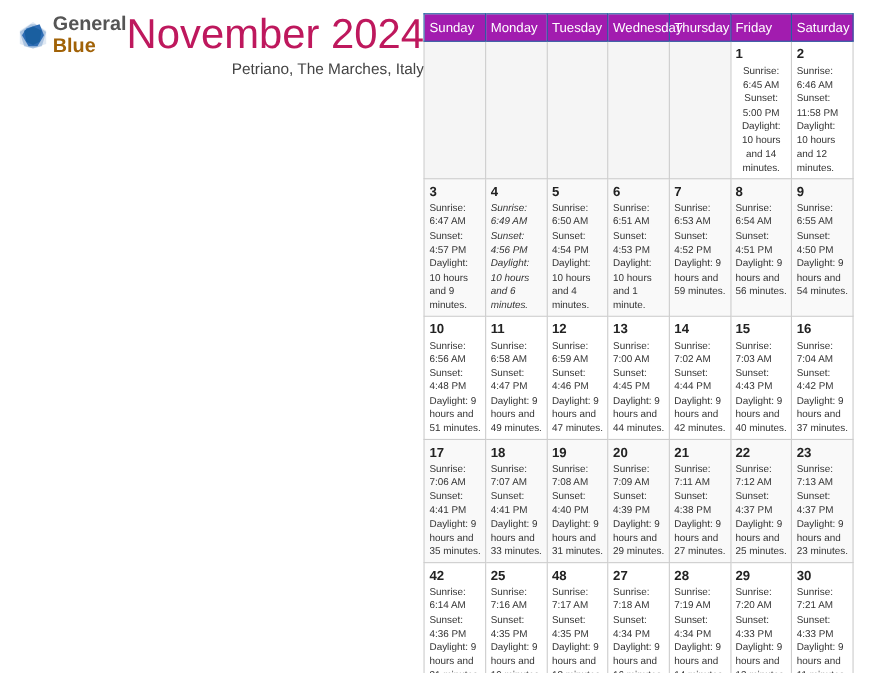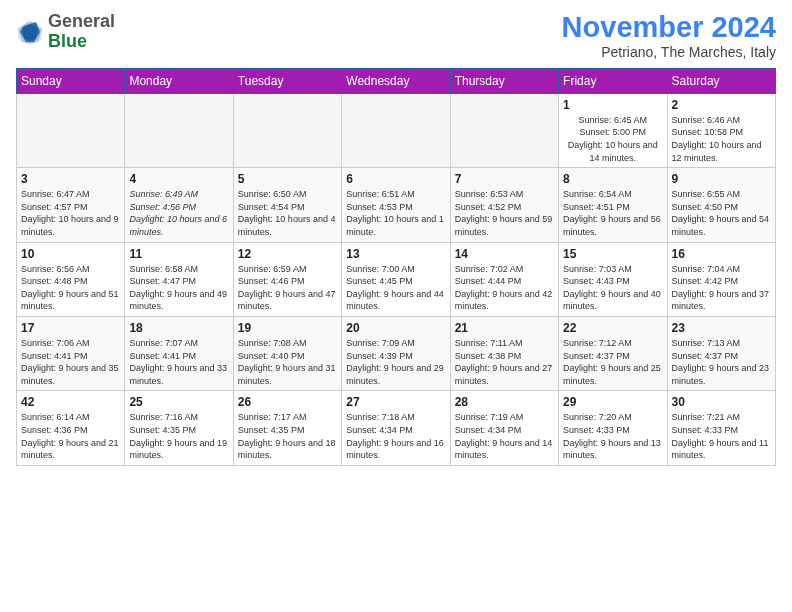--- a/index.html
+++ b/index.html
@@ -8,51 +8,50 @@
       background: #fff;
       width: 792px;
       height: 612px;
       overflow: hidden;
     }
     .page {
       width: 792px;
       height: 464px;
       padding: 12px 16px 8px 16px;
       display: flex;
-      flex-direction: column;
     }
     .header {
       display: flex;
       justify-content: space-between;
       align-items: flex-start;
       margin-bottom: 8px;
     }
     .logo {
       display: flex;
       align-items: center;
       gap: 4px;
     }
     .logo-text {
       font-size: 18px;
       font-weight: bold;
       line-height: 1.1;
     }
     .logo-general { color: #555; }
-    .logo-blue { color: #15803d; }
+    .logo-blue { color: #a16207; }
     .logo-icon {
       width: 28px;
       height: 28px;
     }
     .title-area {
       text-align: right;
     }
     .month-title {
-      font-size: 29px;
-      font-weight: bold;
-      color: #3b82f6;
+      font-size: 38px;
+      font-weight: normal;
+      color: #be185d;
       line-height: 1.1;
     }
     .subtitle {
       font-size: 14px;
       color: #444;
     }
     .calendar {
       flex: 1;
       border: 1px solid #ccc;
       border-collapse: collapse;
@@ -143,21 +142,21 @@
           <td class="empty"></td>
           <td>
             <span class="day-num">1</span>
             <div class="day-info" style="white-space: pre-line; text-align: center;">Sunrise: 6:45 AM
 Sunset: 5:00 PM
 Daylight: 10 hours and 14 minutes.</div>
           </td>
           <td>
             <span class="day-num">2</span>
             <div class="day-info" style="white-space: pre-line;">Sunrise: 6:46 AM
-Sunset: 10:58 PM
+Sunset: 11:58 PM
 Daylight: 10 hours and 12 minutes.</div>
           </td>
         </tr>
         <tr class="row-alt">
           <td>
             <span class="day-num">3</span>
             <div class="day-info" style="white-space: pre-line;">Sunrise: 6:47 AM
 Sunset: 4:57 PM
 Daylight: 10 hours and 9 minutes.</div>
           </td>
@@ -293,21 +292,21 @@
 Sunset: 4:36 PM
 Daylight: 9 hours and 21 minutes.</div>
           </td>
           <td>
             <span class="day-num">25</span>
             <div class="day-info" style="white-space: pre-line;">Sunrise: 7:16 AM
 Sunset: 4:35 PM
 Daylight: 9 hours and 19 minutes.</div>
           </td>
           <td>
-            <span class="day-num">26</span>
+            <span class="day-num">48</span>
             <div class="day-info" style="white-space: pre-line;">Sunrise: 7:17 AM
 Sunset: 4:35 PM
 Daylight: 9 hours and 18 minutes.</div>
           </td>
           <td>
             <span class="day-num">27</span>
             <div class="day-info" style="white-space: pre-line;">Sunrise: 7:18 AM
 Sunset: 4:34 PM
 Daylight: 9 hours and 16 minutes.</div>
           </td>

